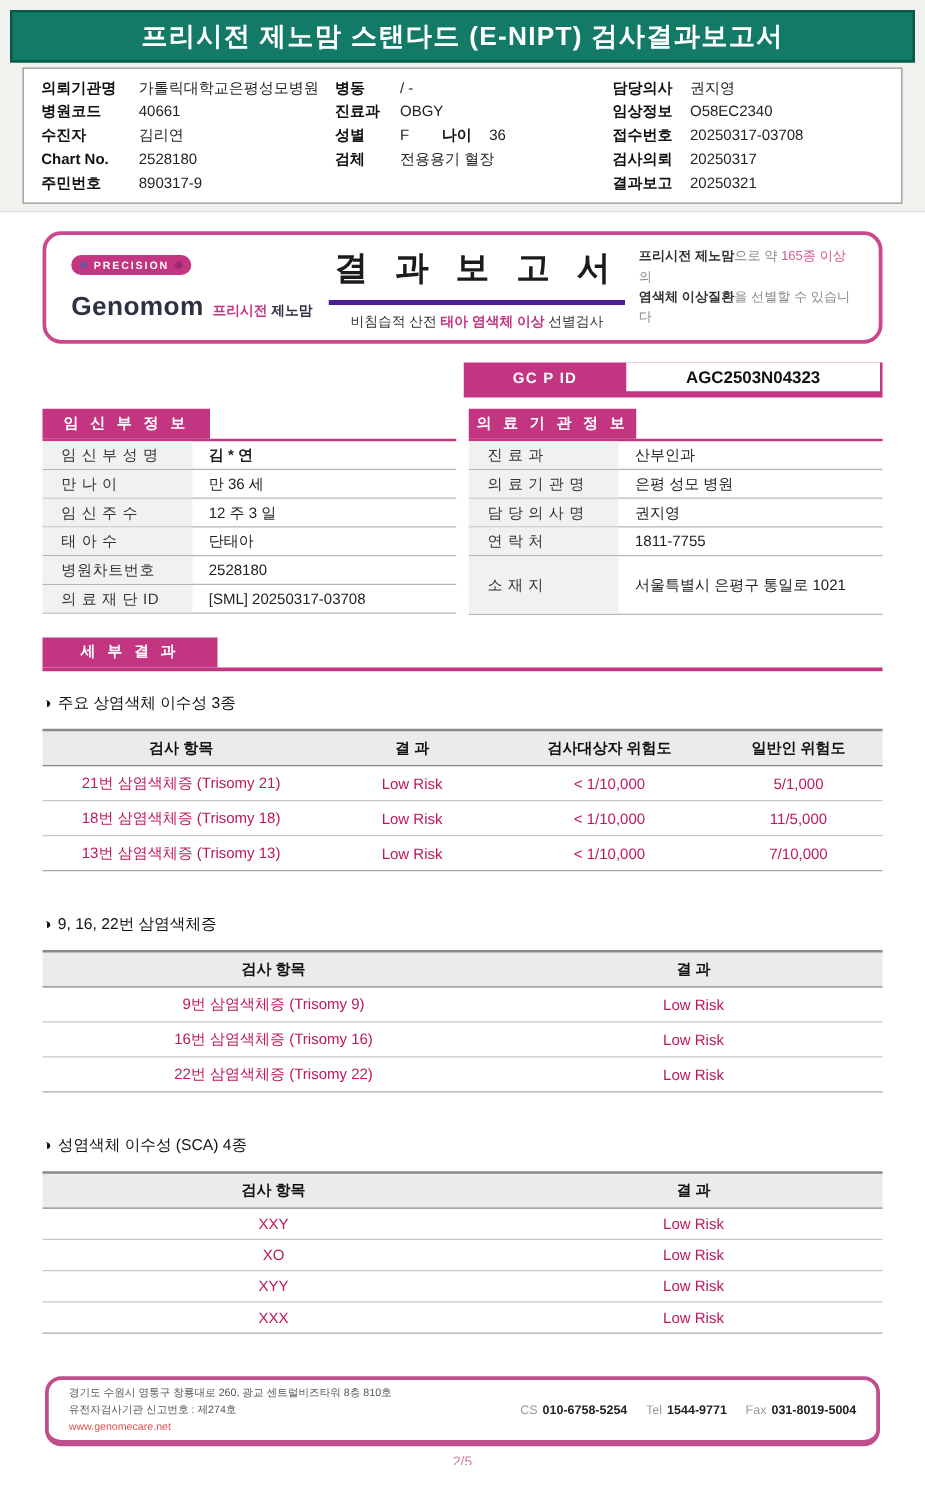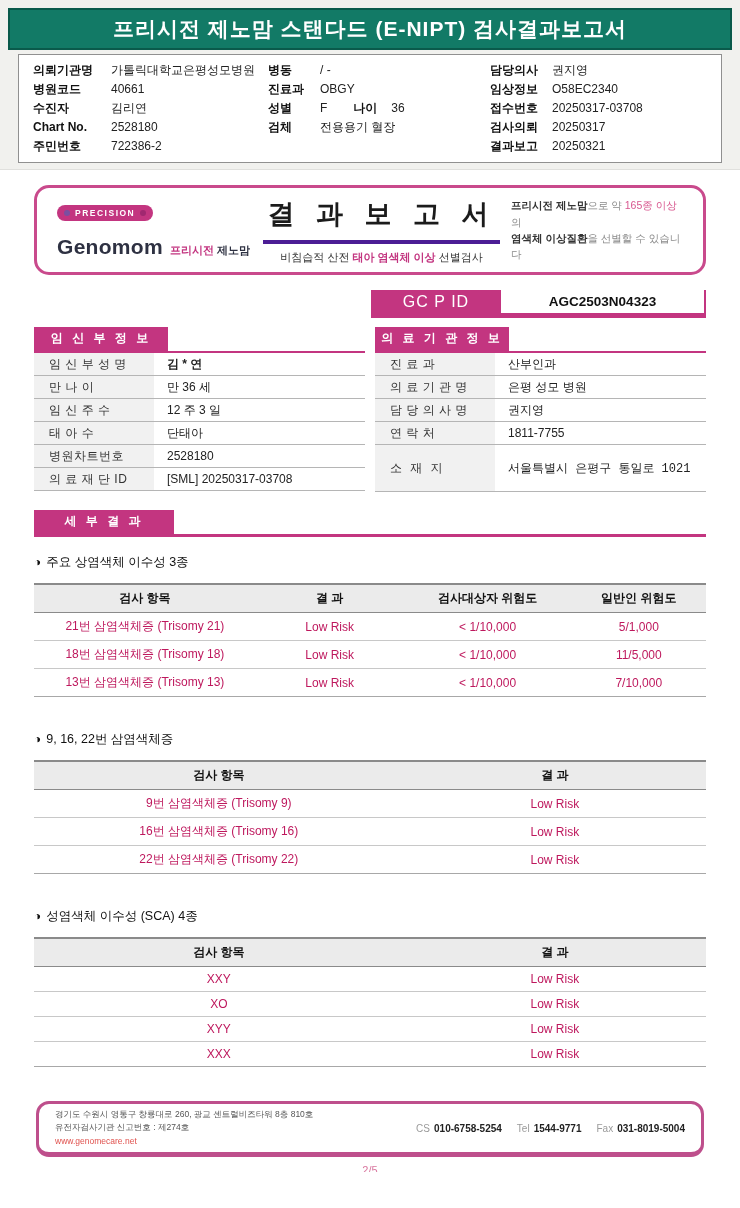--- a/index.html
+++ b/index.html
@@ -61,21 +61,21 @@
   .report-subtitle { margin-top:6px; font-size:11px; color:#333; }
   .report-subtitle .hl { color:#C33580; font-weight:bold; }
   .claim-block { width:172px; font-size:10.5px; line-height:1.55; color:#8a8a8a; }
   .claim-block .b { color:#333; font-weight:bold; }
   .claim-block .pink { color:#D8578F; }
 
   
   .gcpid-row { margin-top:15px; display:flex; justify-content:flex-end; }
   .gcpid { width:335px; background:#C33580; display:flex; padding:0 2px 5px 0; }
   .gcpid-label {
-    width:130px; height:23px; color:#fff; font-weight:normal; font-size:16px;
+    width:130px; height:23px; color:#fff; font-weight:bold; font-size:12px;
     display:flex; align-items:center; justify-content:center; letter-spacing:1px;
   }
   .gcpid-value {
     flex:1; height:23px; background:#fff; font-weight:bold; font-size:13.5px;
     display:flex; align-items:center; justify-content:center; color:#111;
   }
 
   
   .info-tables { display:flex; gap:10px; margin-top:9px; }
   .info-col { flex:1; }
@@ -84,21 +84,21 @@
     background:#C33580; color:#fff; font-size:12px; font-weight:bold;
     letter-spacing:3px; width:134px; text-align:center; padding:3px 0 4px;
   }
   .kv-row { display:flex; border-bottom:1px solid #b5b5b5; min-height:23px; }
   .kv-label {
     width:120px; background:#F1F1F1; display:flex; align-items:center;
     padding-left:15px; color:#333; font-size:12px; letter-spacing:0.5px;
   }
   .kv-value { flex:1; display:flex; align-items:center; padding-left:13px; font-size:12px; }
   .kv-value.bold { font-weight:bold; }
-  .kv-row.tall { min-height:47px;font-family:Liberation Mono, monospace; }
+  .kv-row.tall { min-height:47px; }
 
   
   .results { margin-top:18px; }
   .results-head { border-bottom:3px solid #C33580; }
   .results-head .sec-box { width:140px; }
   .bullet-line { margin:17px 0 12px; font-size:12.5px; color:#111; }
   .bullet-line .bullet { font-size:12px; margin-right:5px; color:#111; }
   .rsection { margin-bottom:34px; }
   table.rtable { width:100%; border-collapse:collapse; font-size:12px; text-align:center; table-layout:fixed; }
   .rtable th {
@@ -153,21 +153,21 @@
           <div class="ph-row">
             <span class="ph-label">수진자</span>
             <span class="ph-value">김리연</span>
           </div>
           <div class="ph-row">
             <span class="ph-label">Chart No.</span>
             <span class="ph-value">2528180</span>
           </div>
           <div class="ph-row">
             <span class="ph-label">주민번호</span>
-            <span class="ph-value">722386-2</span>
+            <span class="ph-value">890317-9</span>
           </div>
         </div>
       <div class="ph-col ph-col2" id="ph-col2">
           <div class="ph-row">
             <span class="ph-label">병동</span>
             <span class="ph-value">/ -</span>
           </div>
           <div class="ph-row">
             <span class="ph-label">진료과</span>
             <span class="ph-value">OBGY</span>

